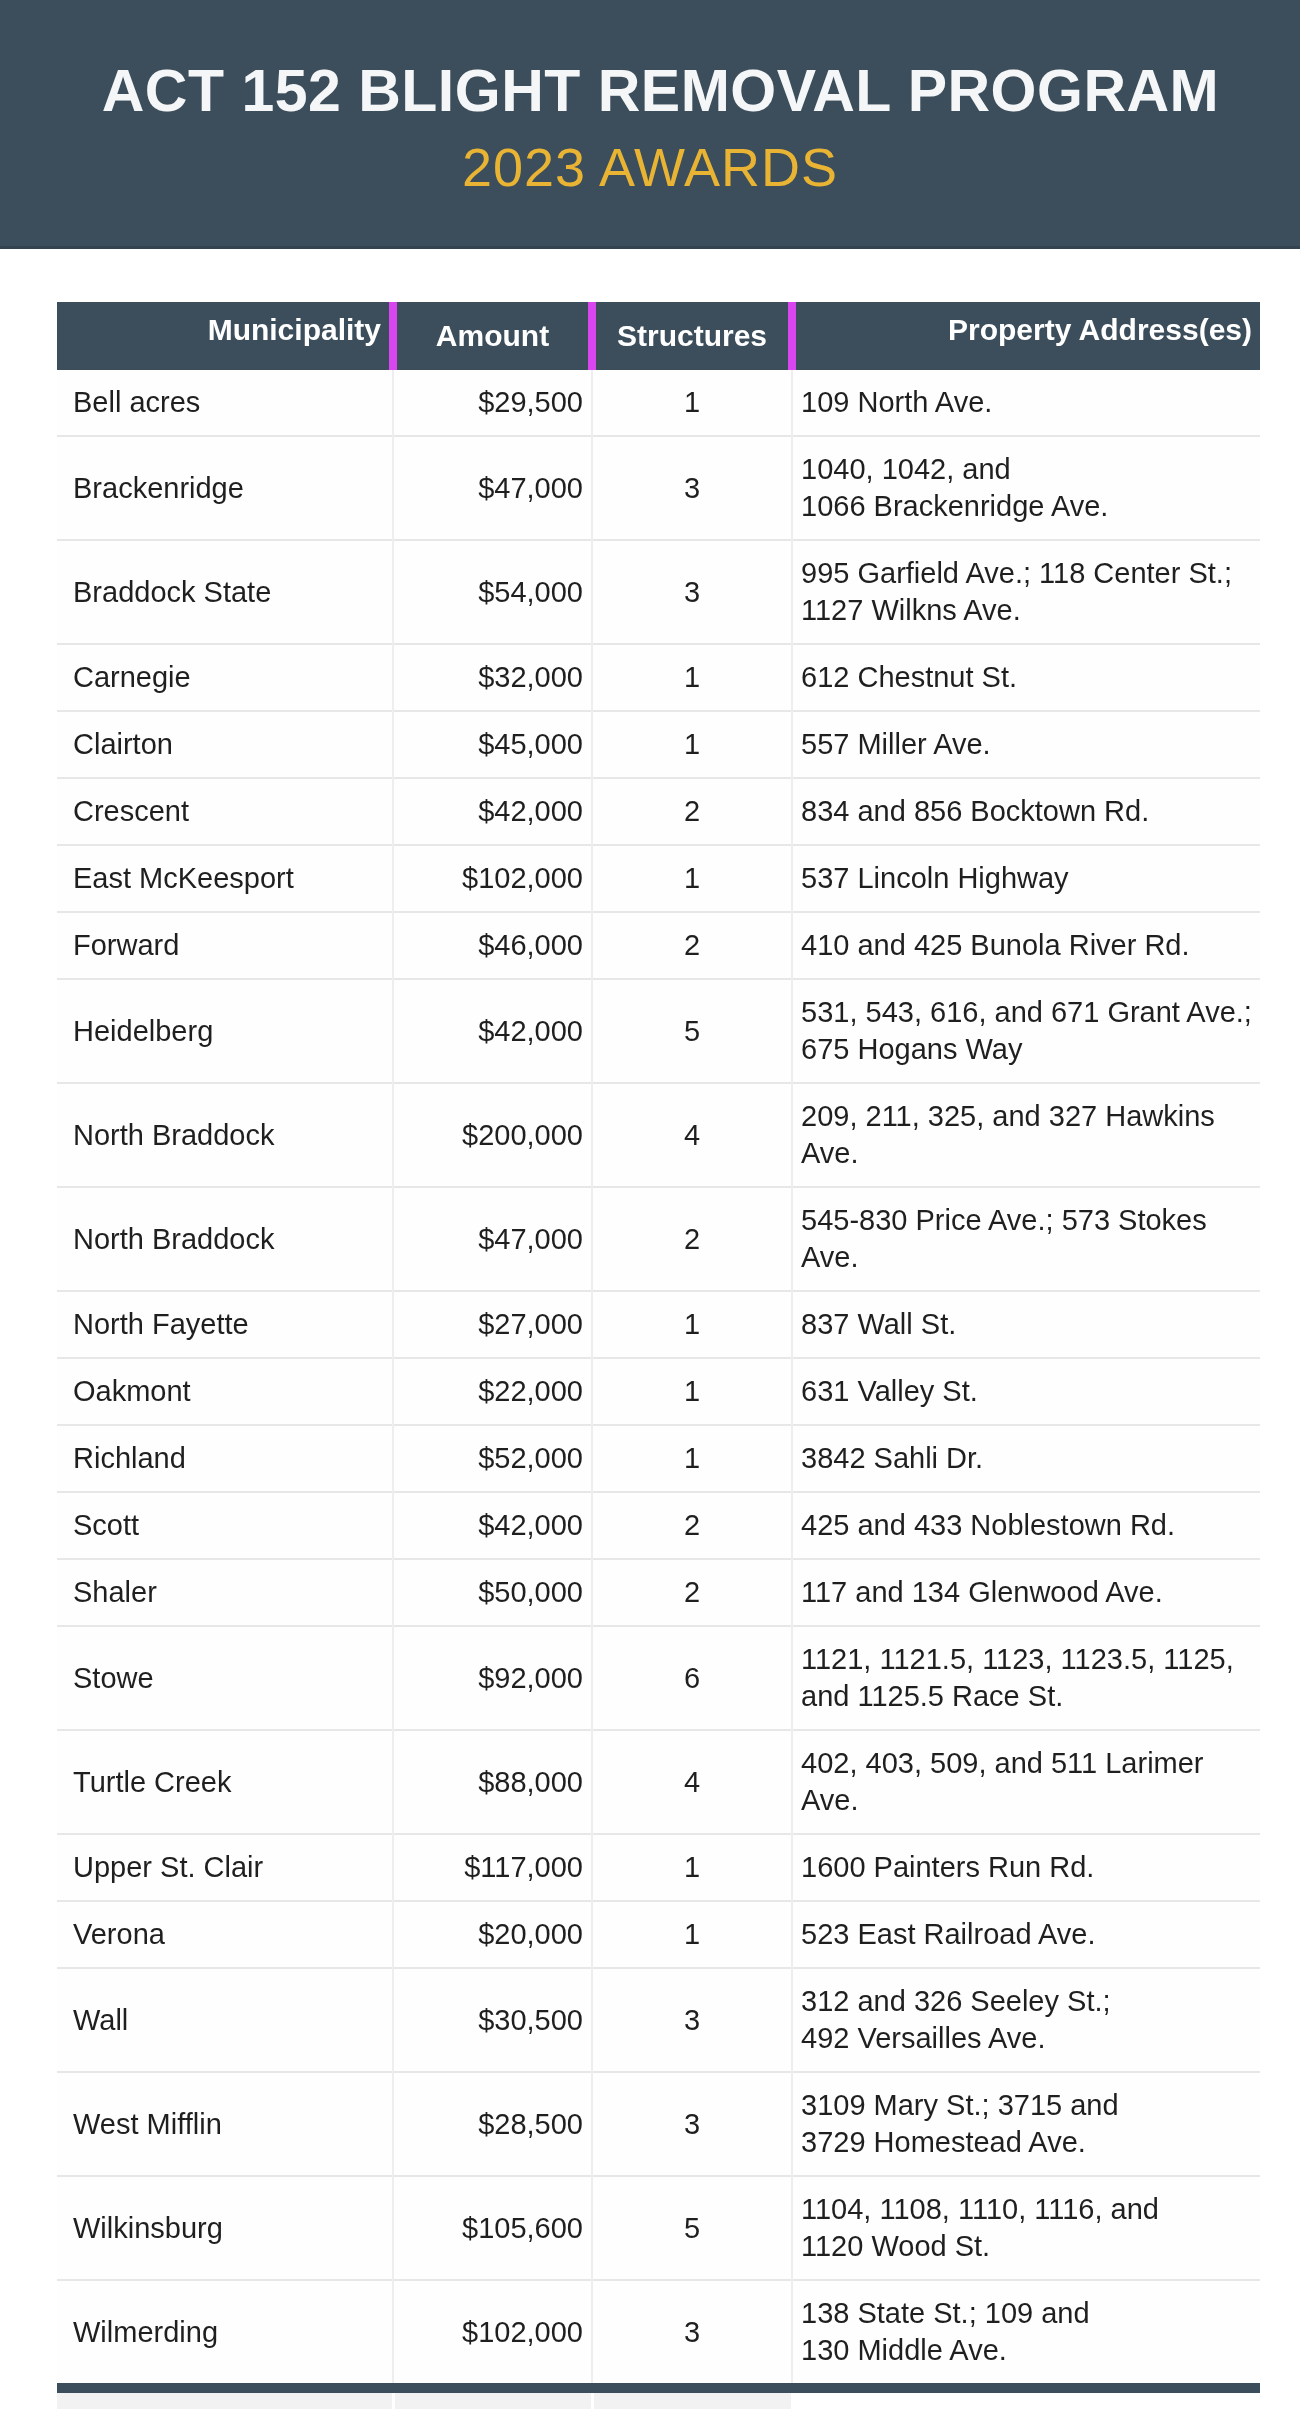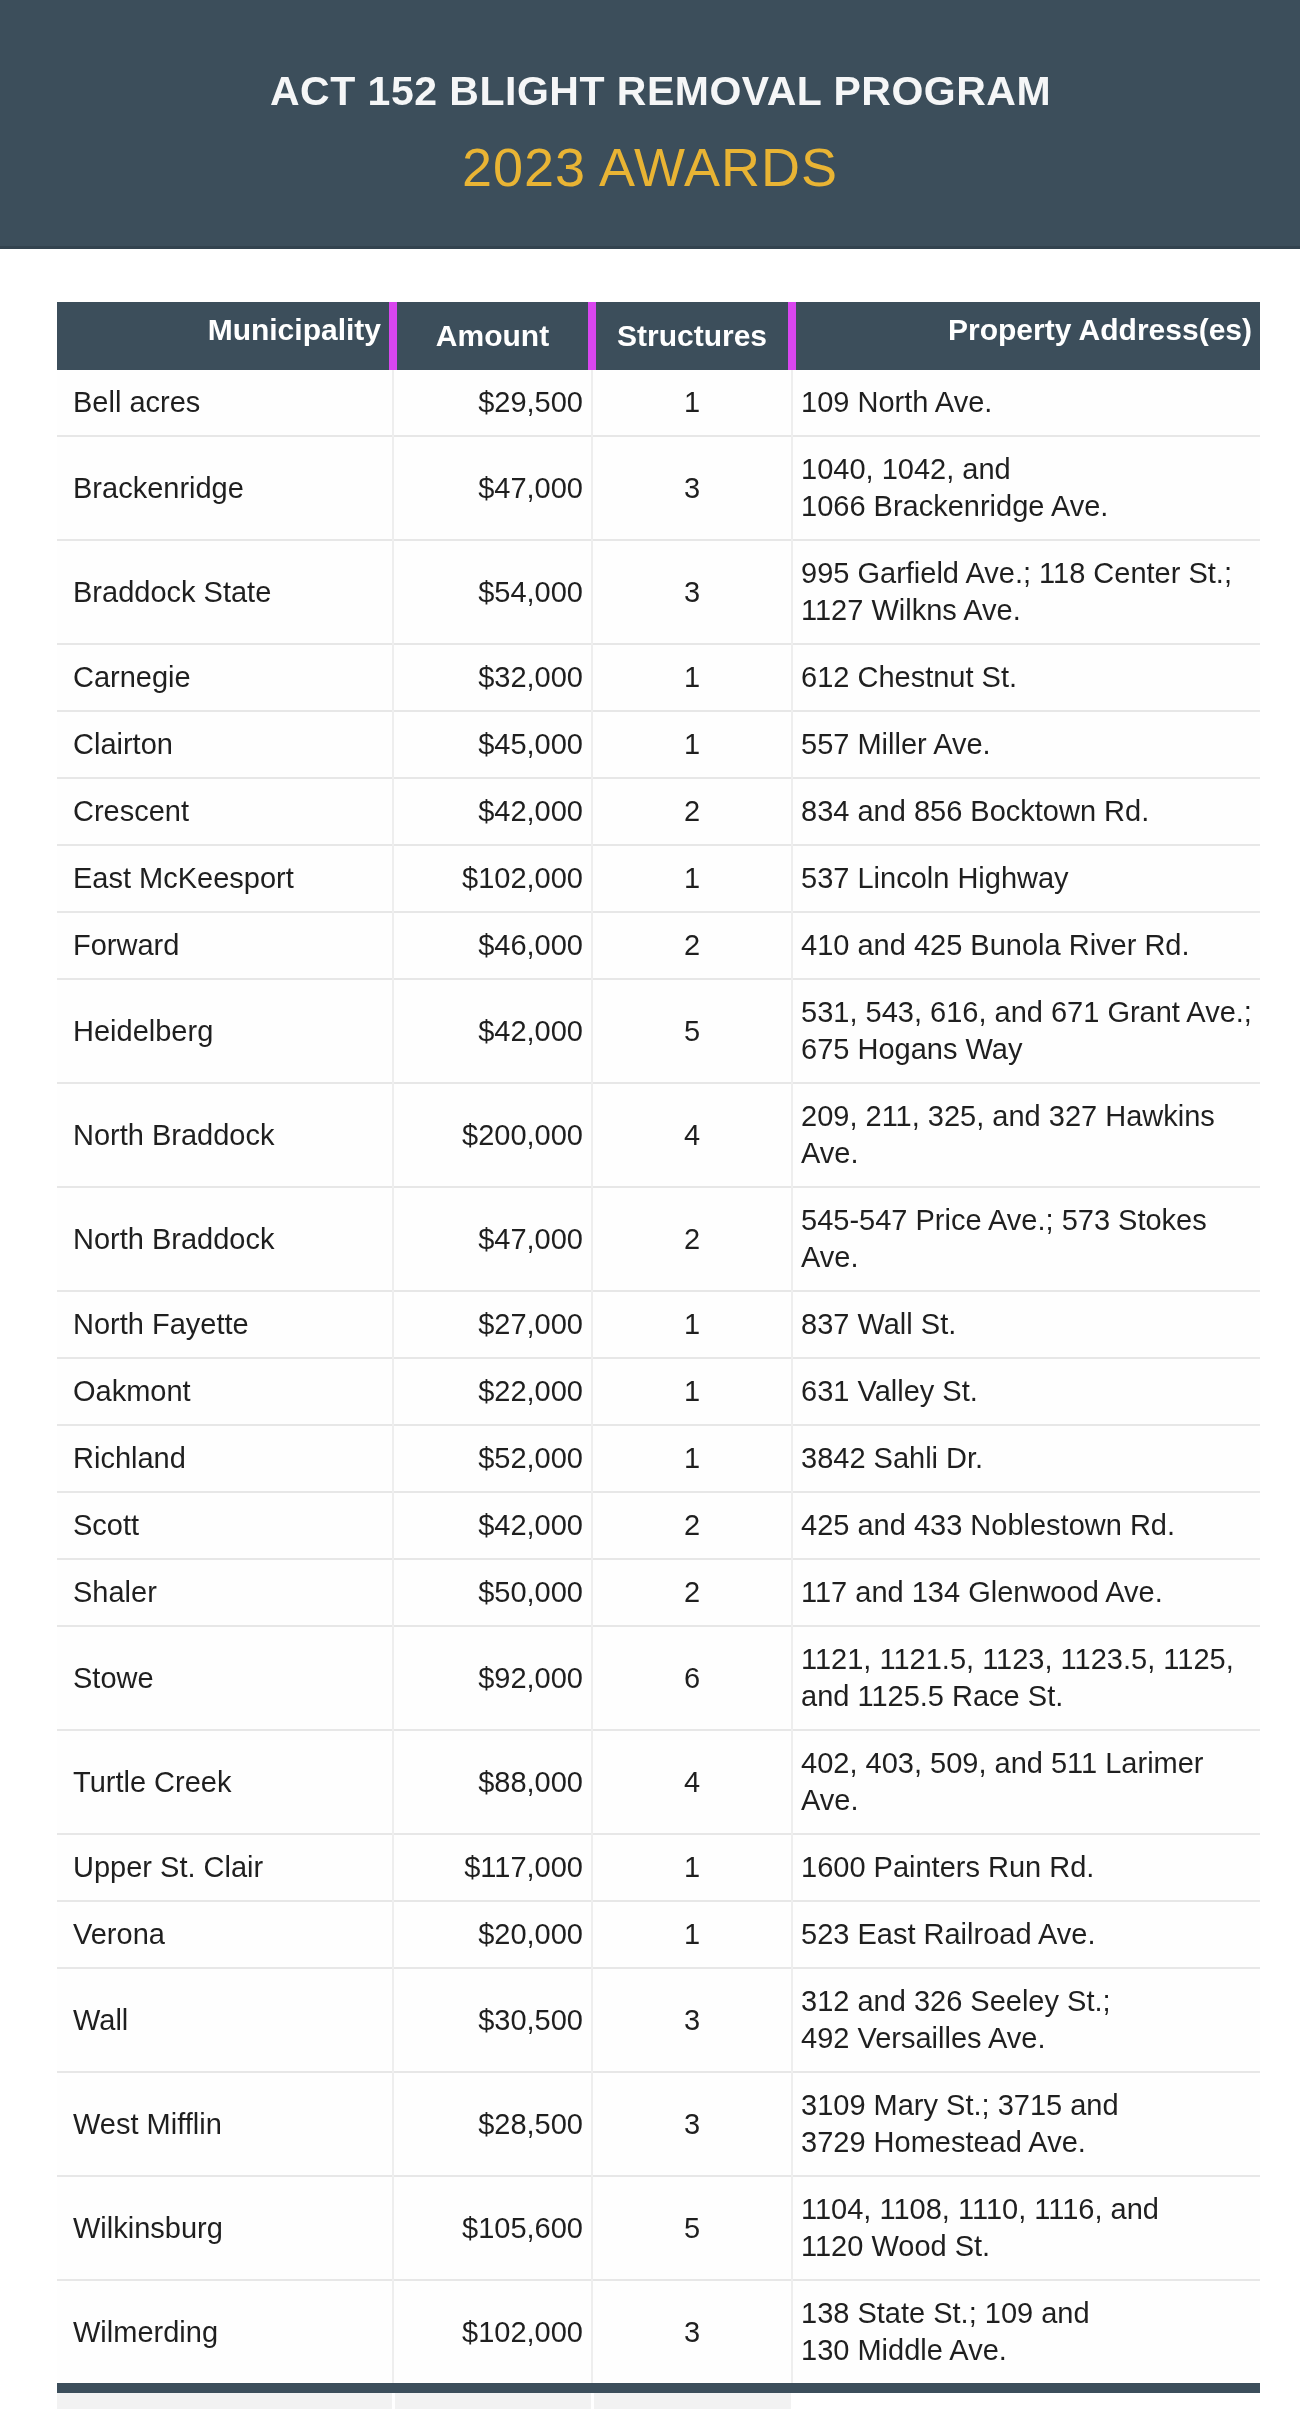--- a/index.html
+++ b/index.html
@@ -18,21 +18,21 @@
   .banner {
     width: 1300px;
     height: 249px;
     background: #3c4e5b;
     border-bottom: 3px solid #33434f;
     text-align: center;
     padding-top: 60px;
   }
   .banner h1 {
     color: #f5f6f7;
-    font-size: 41px;
+    font-size: 59px;
     font-weight: bold;
     letter-spacing: 0.5px;
     line-height: 62px;
     padding-left: 21px;
   }
   .banner h2 {
     color: #e9b434;
     font-size: 54px;
     font-weight: normal;
     letter-spacing: 1px;
@@ -187,21 +187,21 @@
     <td class="muni">North Braddock</td>
     <td class="amount">$200,000</td>
     <td class="structs">4</td>
     <td class="addr">209, 211, 325, and 327 Hawkins
 Ave.</td>
   </tr>
           <tr>
     <td class="muni">North Braddock</td>
     <td class="amount">$47,000</td>
     <td class="structs">2</td>
-    <td class="addr">545-547 Price Ave.; 573 Stokes Ave.</td>
+    <td class="addr">545-830 Price Ave.; 573 Stokes Ave.</td>
   </tr>
           <tr>
     <td class="muni">North Fayette</td>
     <td class="amount">$27,000</td>
     <td class="structs">1</td>
     <td class="addr">837 Wall St.</td>
   </tr>
           <tr>
     <td class="muni">Oakmont</td>
     <td class="amount">$22,000</td>

